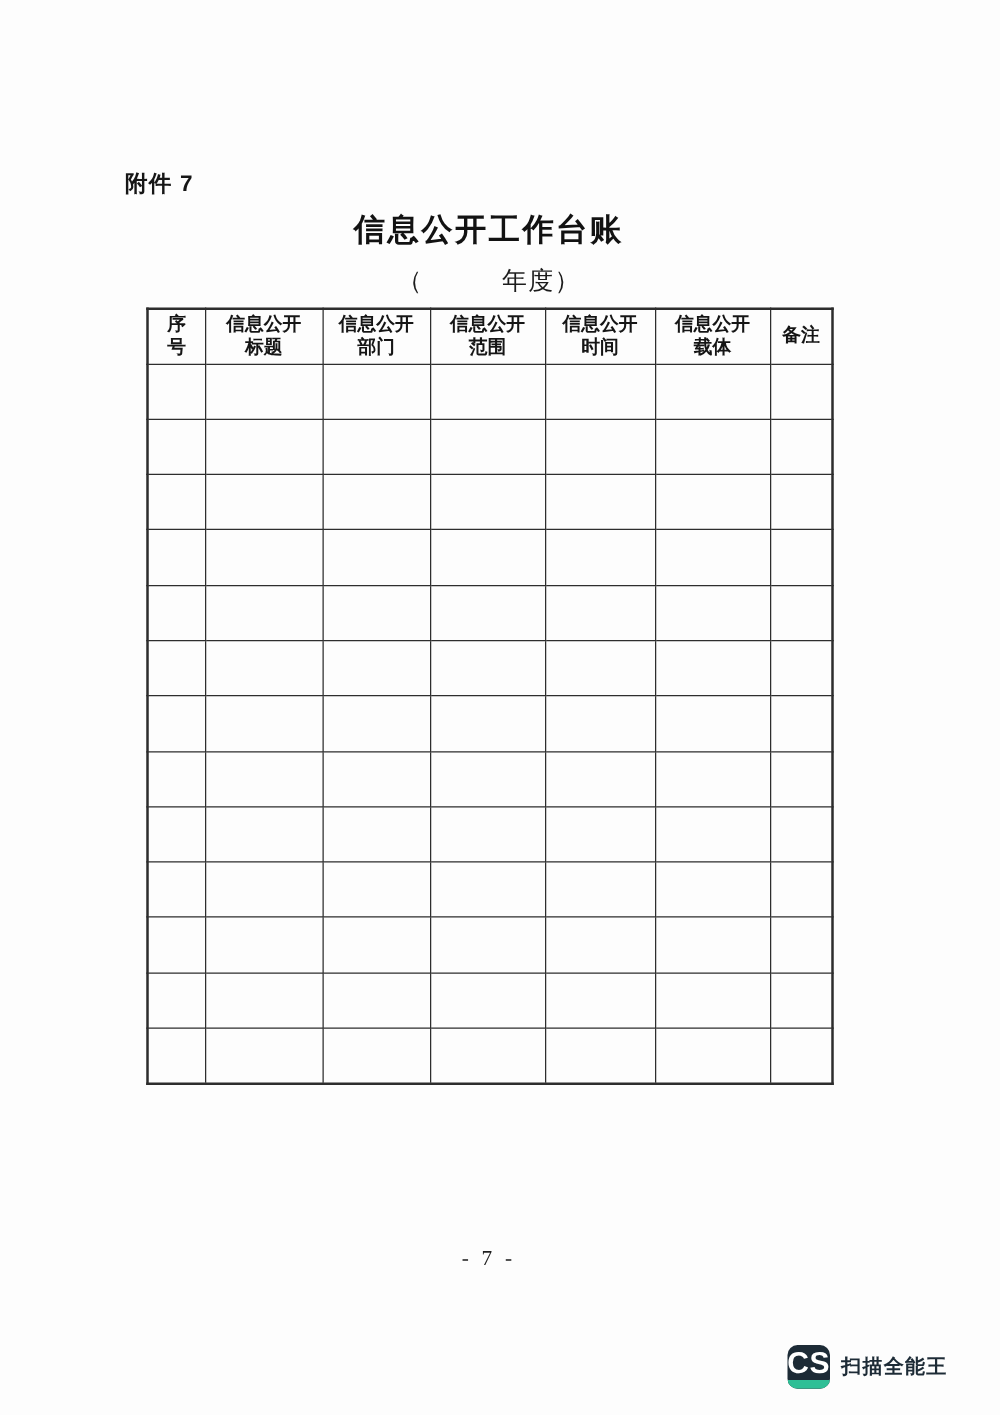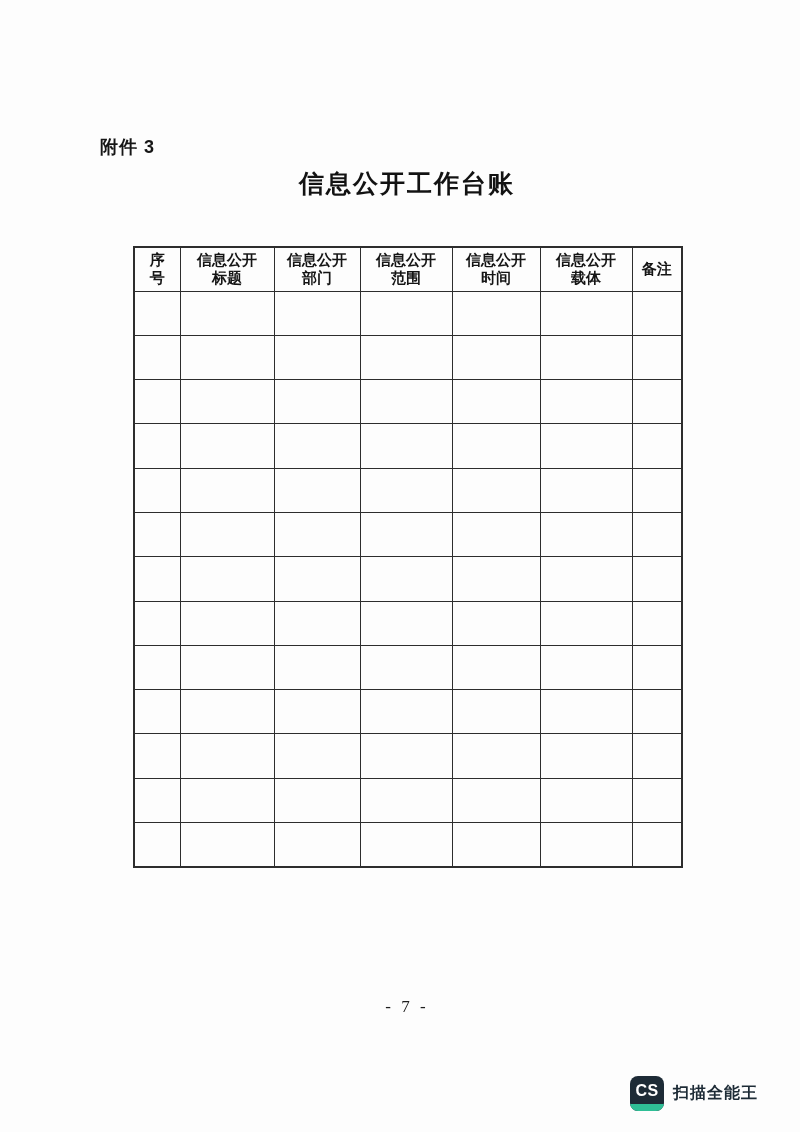--- a/index.html
+++ b/index.html
@@ -25,21 +25,20 @@
     font-size: 18px;
     color: #161616;
     letter-spacing: 1px;
   }
   .center-col {
     position: absolute;
     left: 117px;
     top: 0;
     width: 548px;
     height: 1132px;
-    margin-left: 16px;
   }
   .doc-title {
     position: absolute;
     top: 167px;
     width: 100%;
     text-align: center;
     font-family: "Liberation Sans", "DejaVu Sans", sans-serif;
     font-weight: bold;
     font-size: 25px;
     color: #121212;
@@ -119,21 +118,21 @@
     top: 2px;
     left: 0;
     width: 100%;
     height: 26px;
     display: flex;
     align-items: center;
     justify-content: center;
     color: #ffffff;
     font-family: "Liberation Sans", "DejaVu Sans", sans-serif;
     font-weight: bold;
-    font-size: 16px;
+    font-size: 24px;
     letter-spacing: 0.5px;
   }
   .scan-logo .accent-strip {
     position: absolute;
     bottom: 0;
     left: 0;
     width: 100%;
     height: 7px;
     background: var(--icon-accent, #2fbf96);
   }
@@ -144,26 +143,27 @@
     color: var(--brand-color, #1d2b36);
     letter-spacing: 1px;
     white-space: nowrap;
   }
 </style>
 </head>
 <body>
 
 <div class="page">
 
-  <div class="attachment-label">附件 3</div>
+  <div class="attachment-label">附件 7</div>
 
   <div class="center-col">
 
     <div class="doc-title">信息公开工作台账</div>
 
+    <div class="doc-subtitle">（　　　年度）</div>
 
     <table class="ledger">
       <colgroup>
         <col class="col-0">
           <col class="col-1">
           <col class="col-2">
         <col class="col-3">
           <col class="col-4">
           <col class="col-5">
         <col class="col-6">

